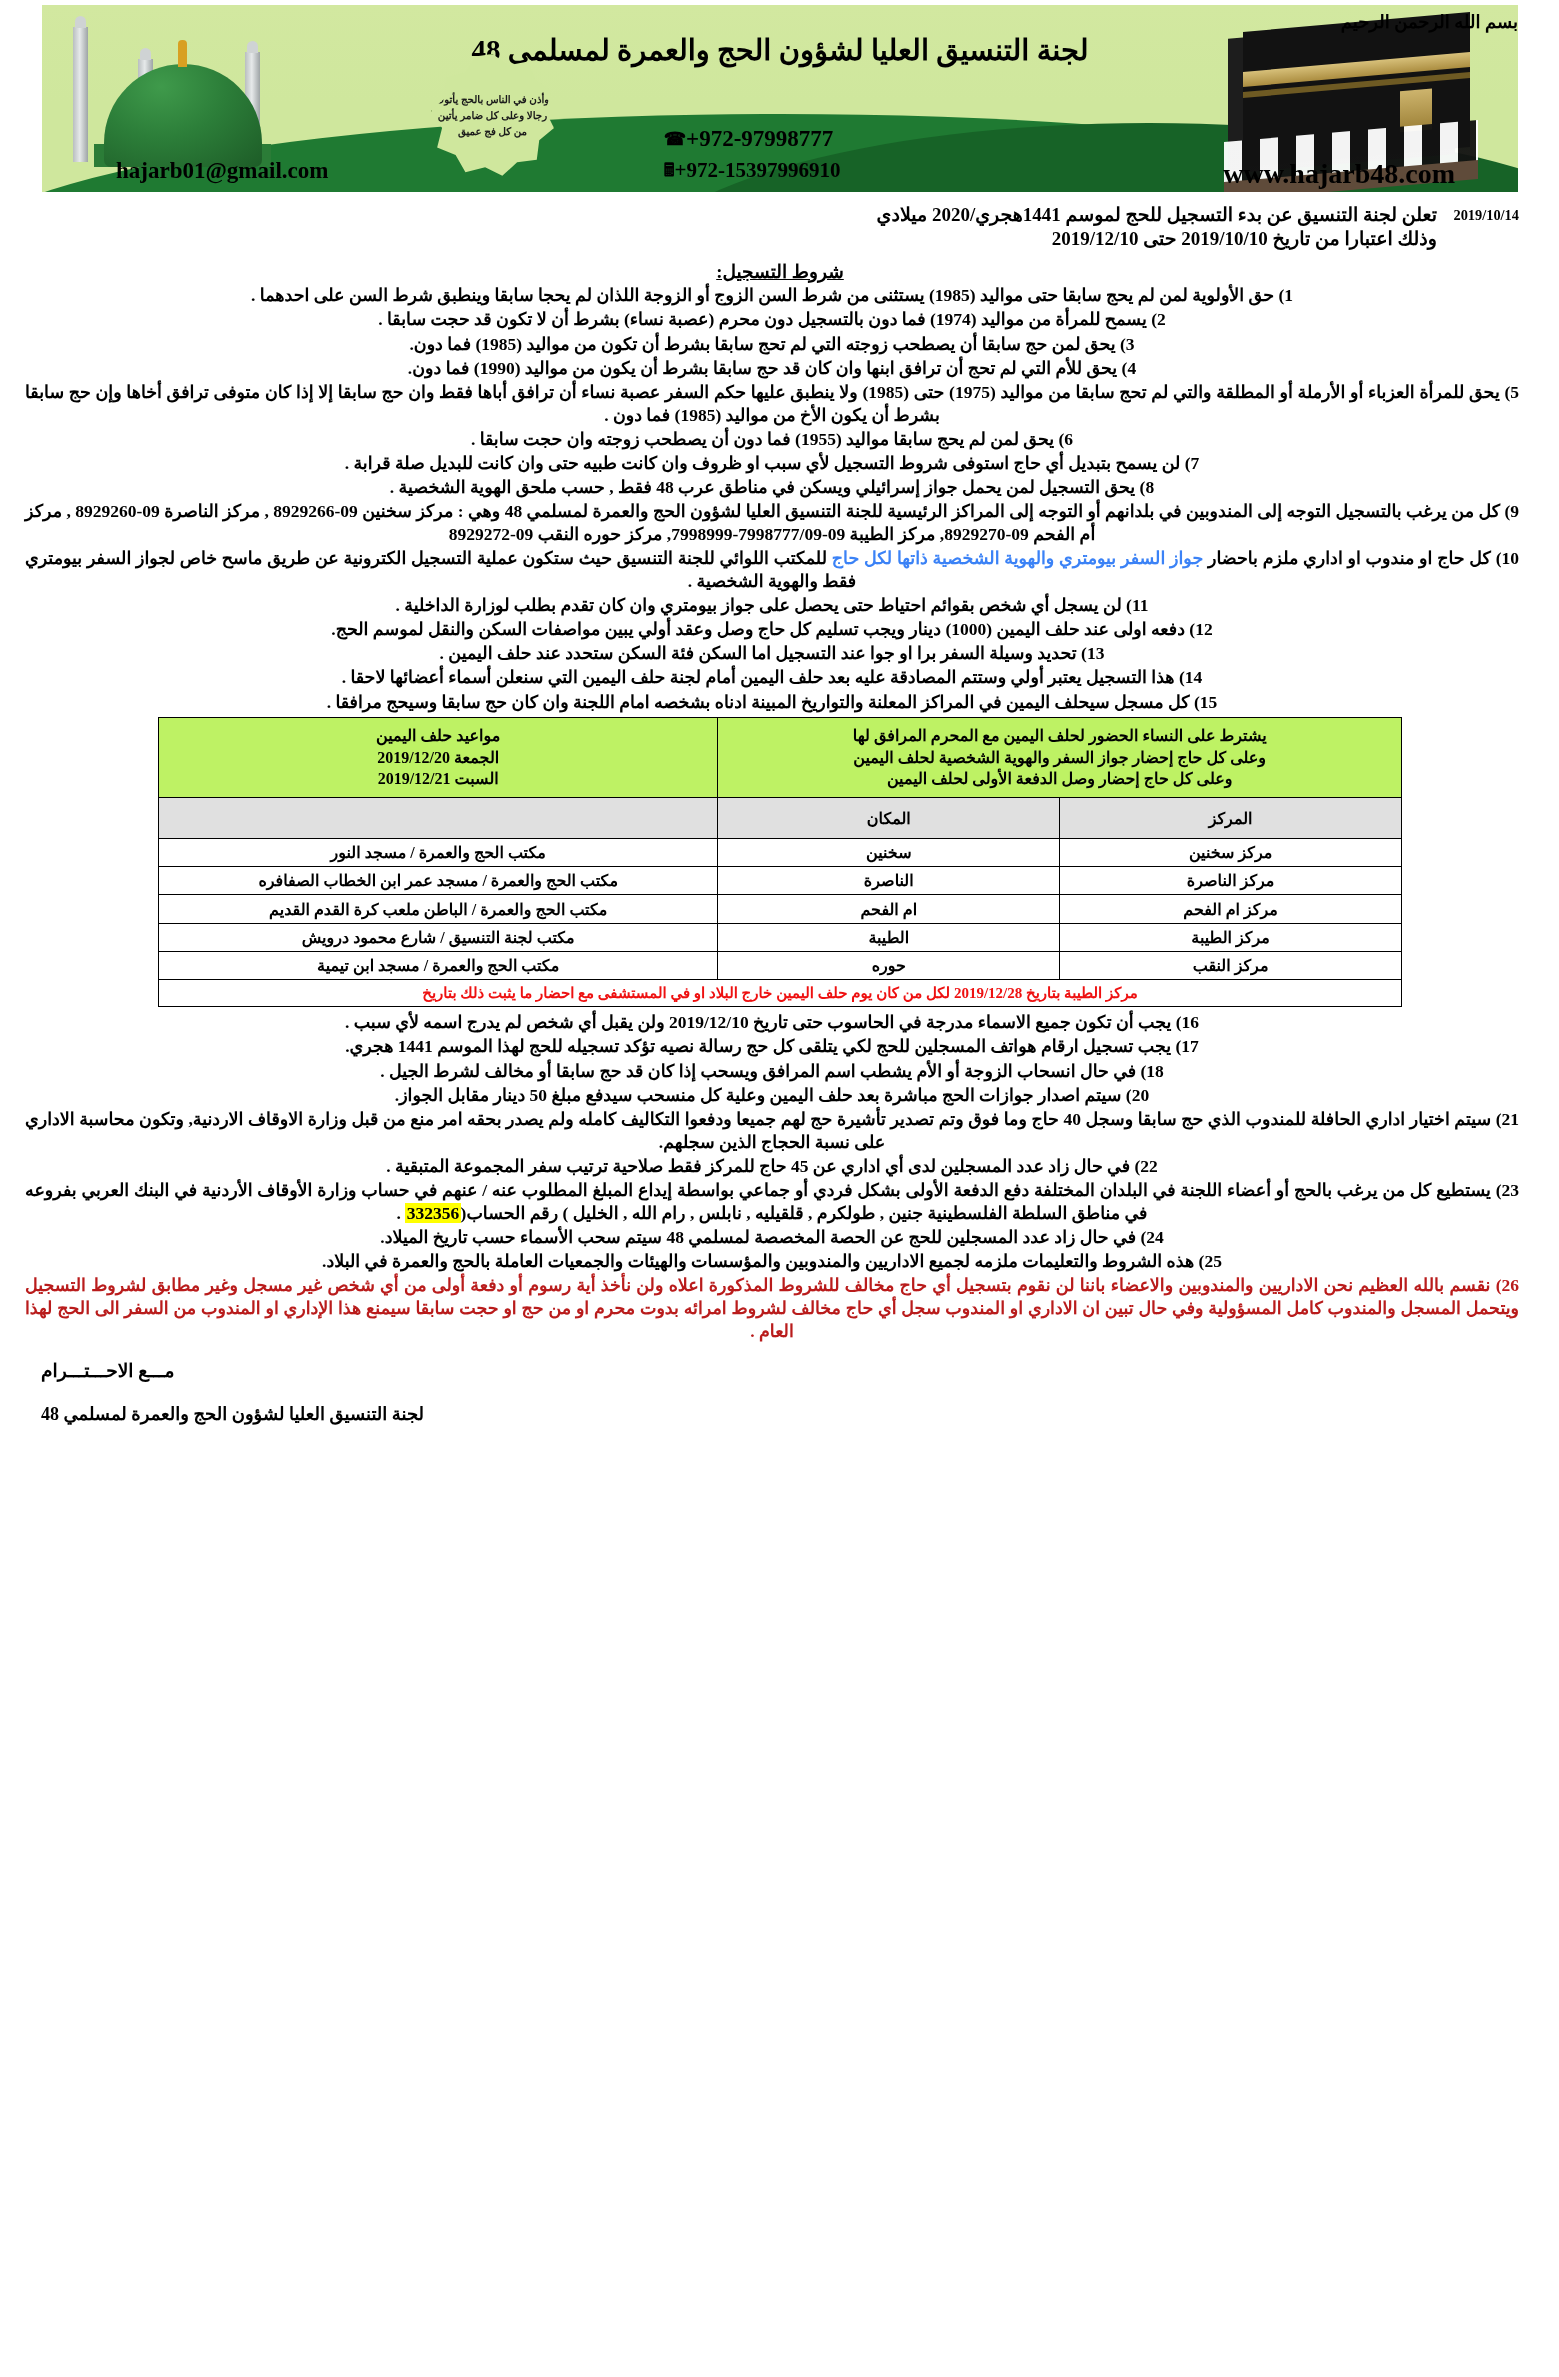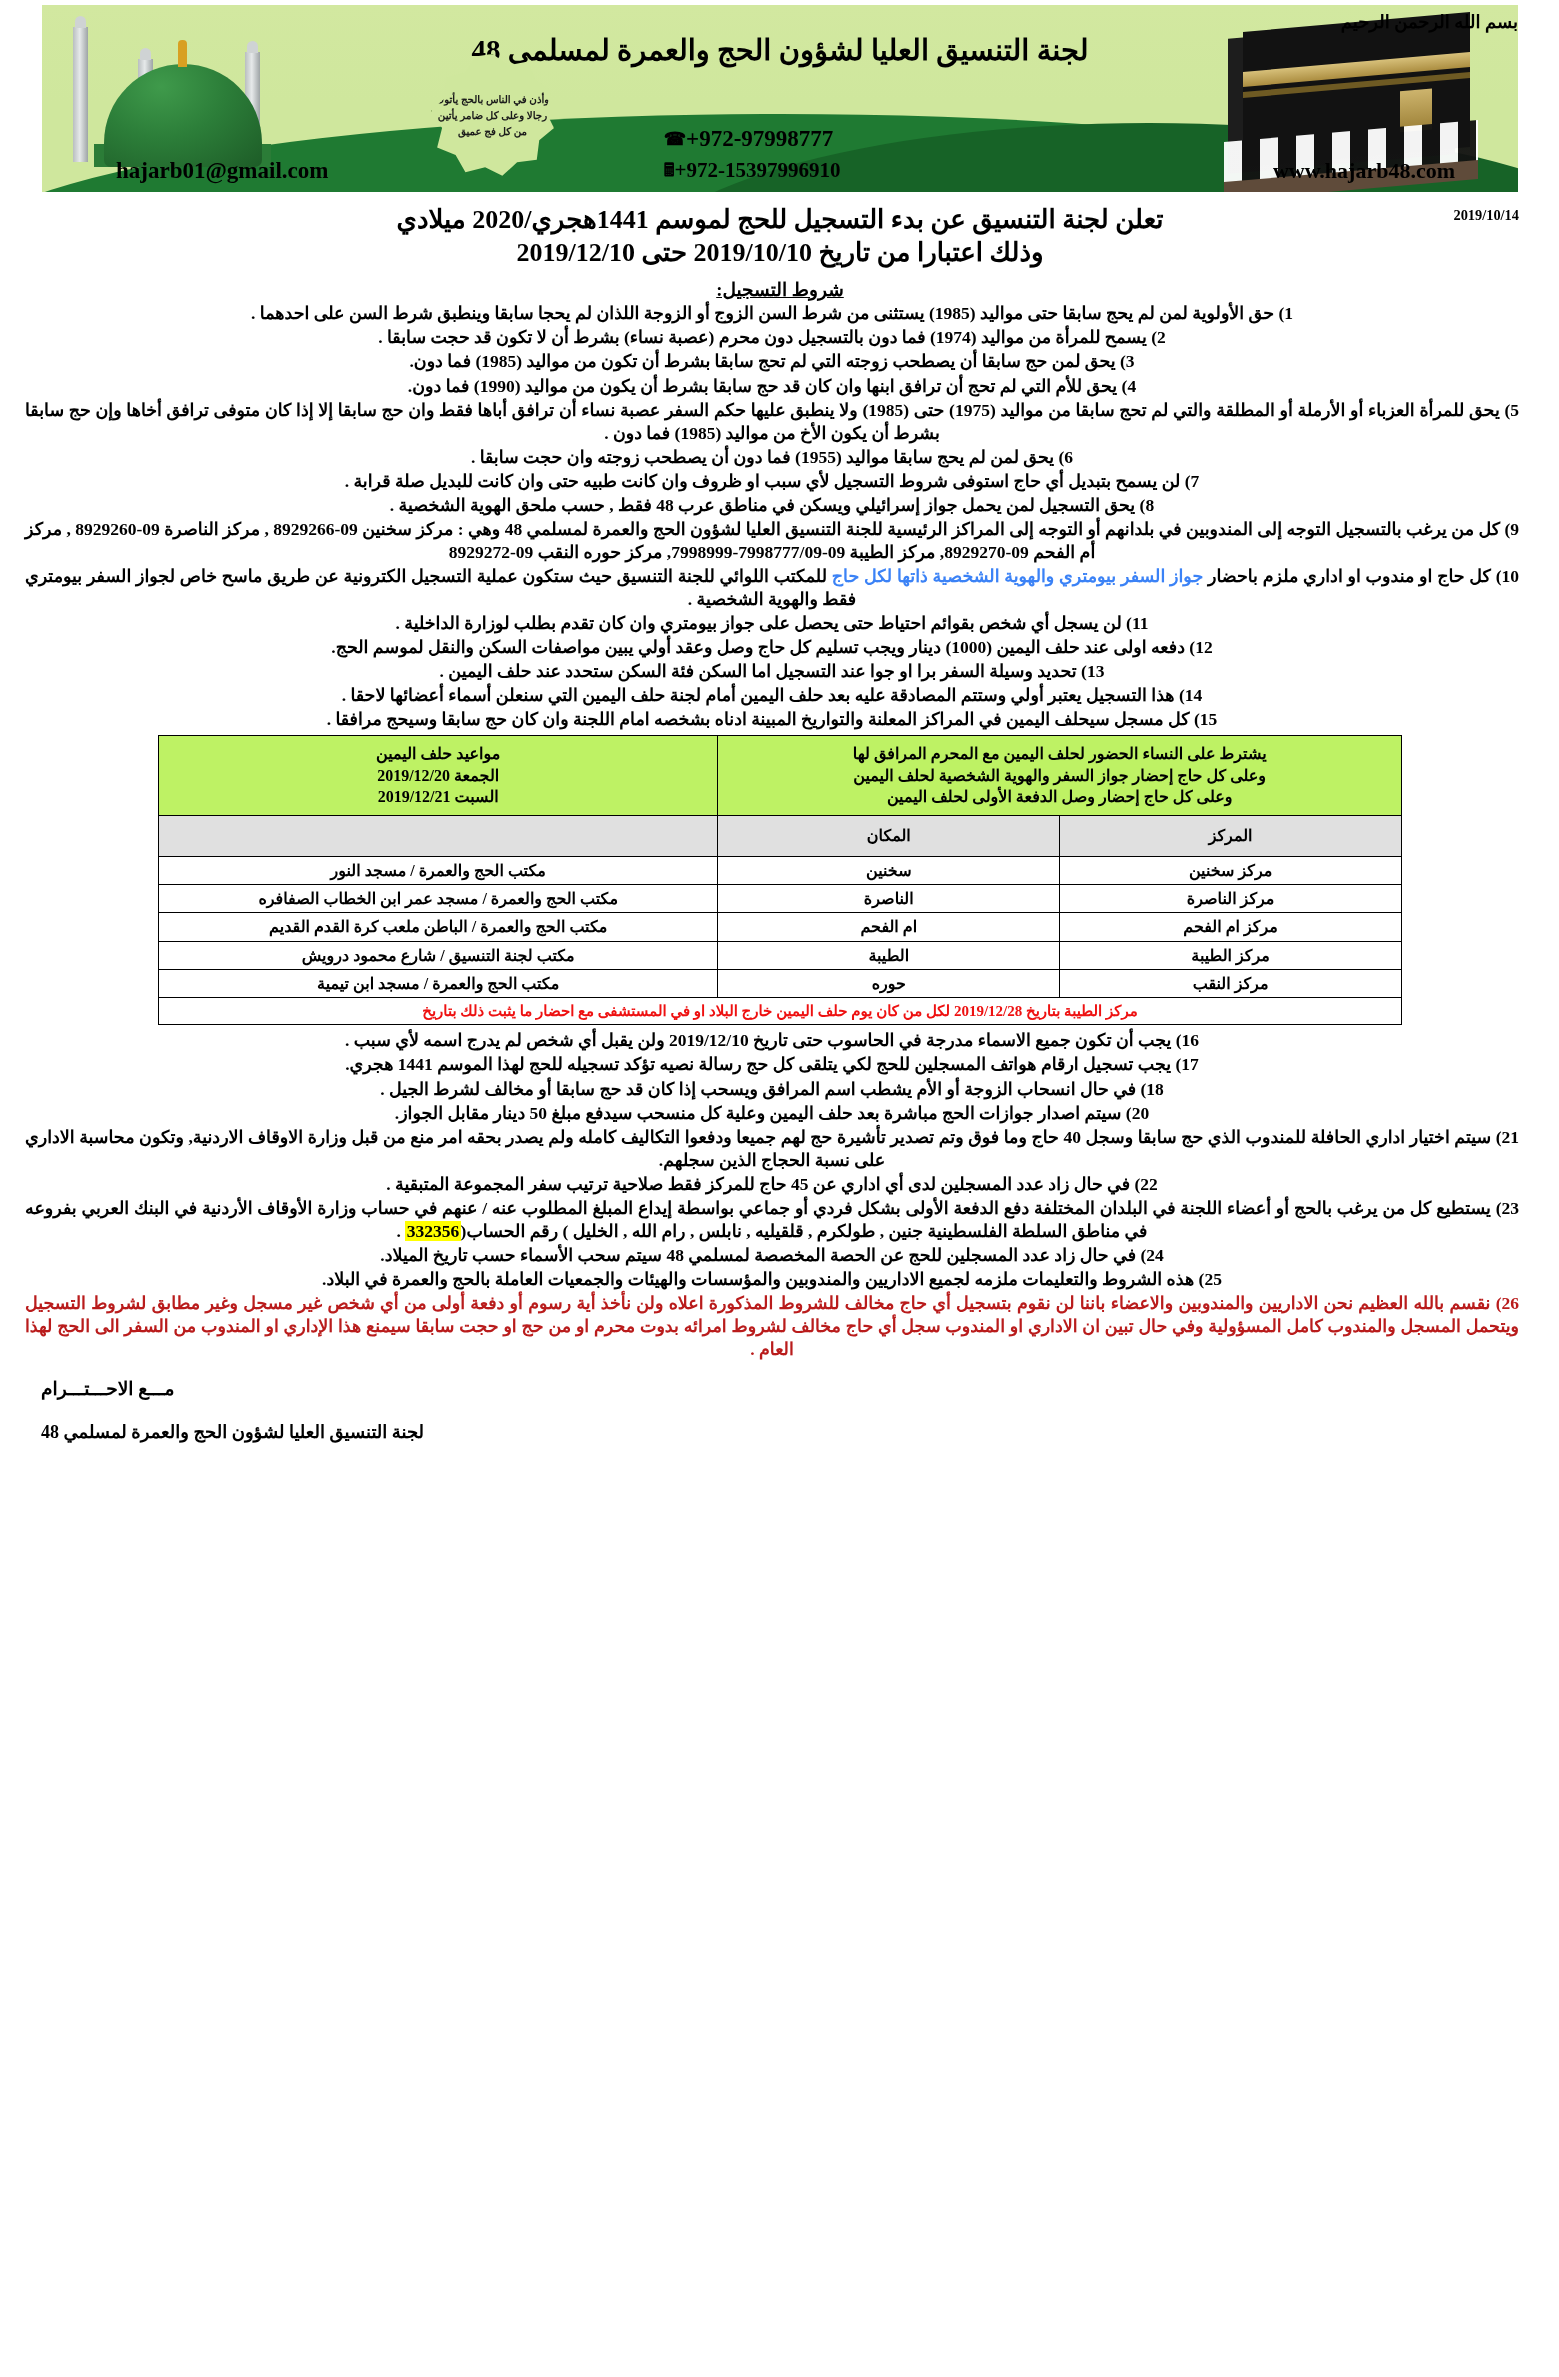--- a/index.html
+++ b/index.html
@@ -209,21 +209,21 @@
   .contact {
     position: absolute;
     z-index: 8;
     font-weight: bold;
     color: #000;
     direction: ltr;
   }
   .phone1 { left: 619px; top: 121px; font-size: 23px; }
   .phone2 { left: 619px; top: 153px; font-size: 21px; }
   .email  { left: 74px; top: 153px; font-size: 23px; }
-  .web    { right: 63px; top: 153px; font-size: 22px; }
+  .web    { right: 63px; top: 153px; font-size: 28px; }
   .ph-icon {
     display: inline-block;
     font-size: 18px;
     transform: translateY(-1.4px);
     margin-left: 2.7px;
   }
 
   
   .head-row {
     position: relative;
@@ -231,22 +231,22 @@
   }
   .date-top {
     position: absolute;
     right: 0;
     top: 4.1px;
     font-size: 14.4px;
     font-weight: bold;
     direction: ltr;
   }
   .announce {
-    text-align: center;
-    font-size: 26px;
+    text-align: right;
+    font-size: 19px;
     font-weight: bold;
     line-height: 1.28;
     padding: 0 82px;
   }
   .conditions-title {
     margin: 9.6px 41px 1.4px 41px;
     text-align: center;
     font-size: 18.6px;
     font-weight: bold;
     text-decoration: underline;

